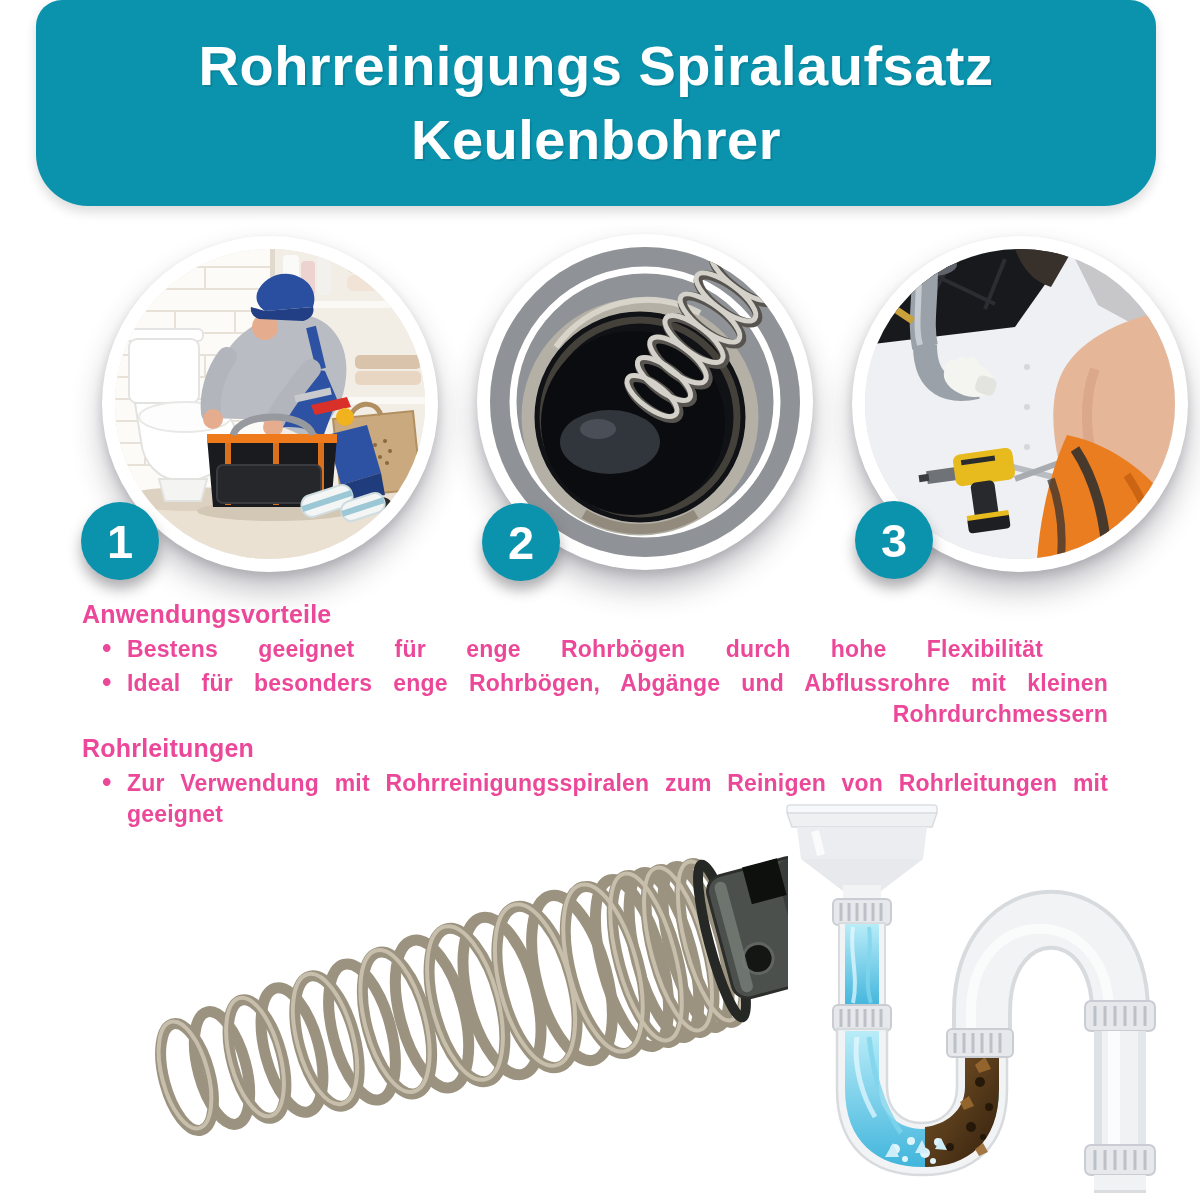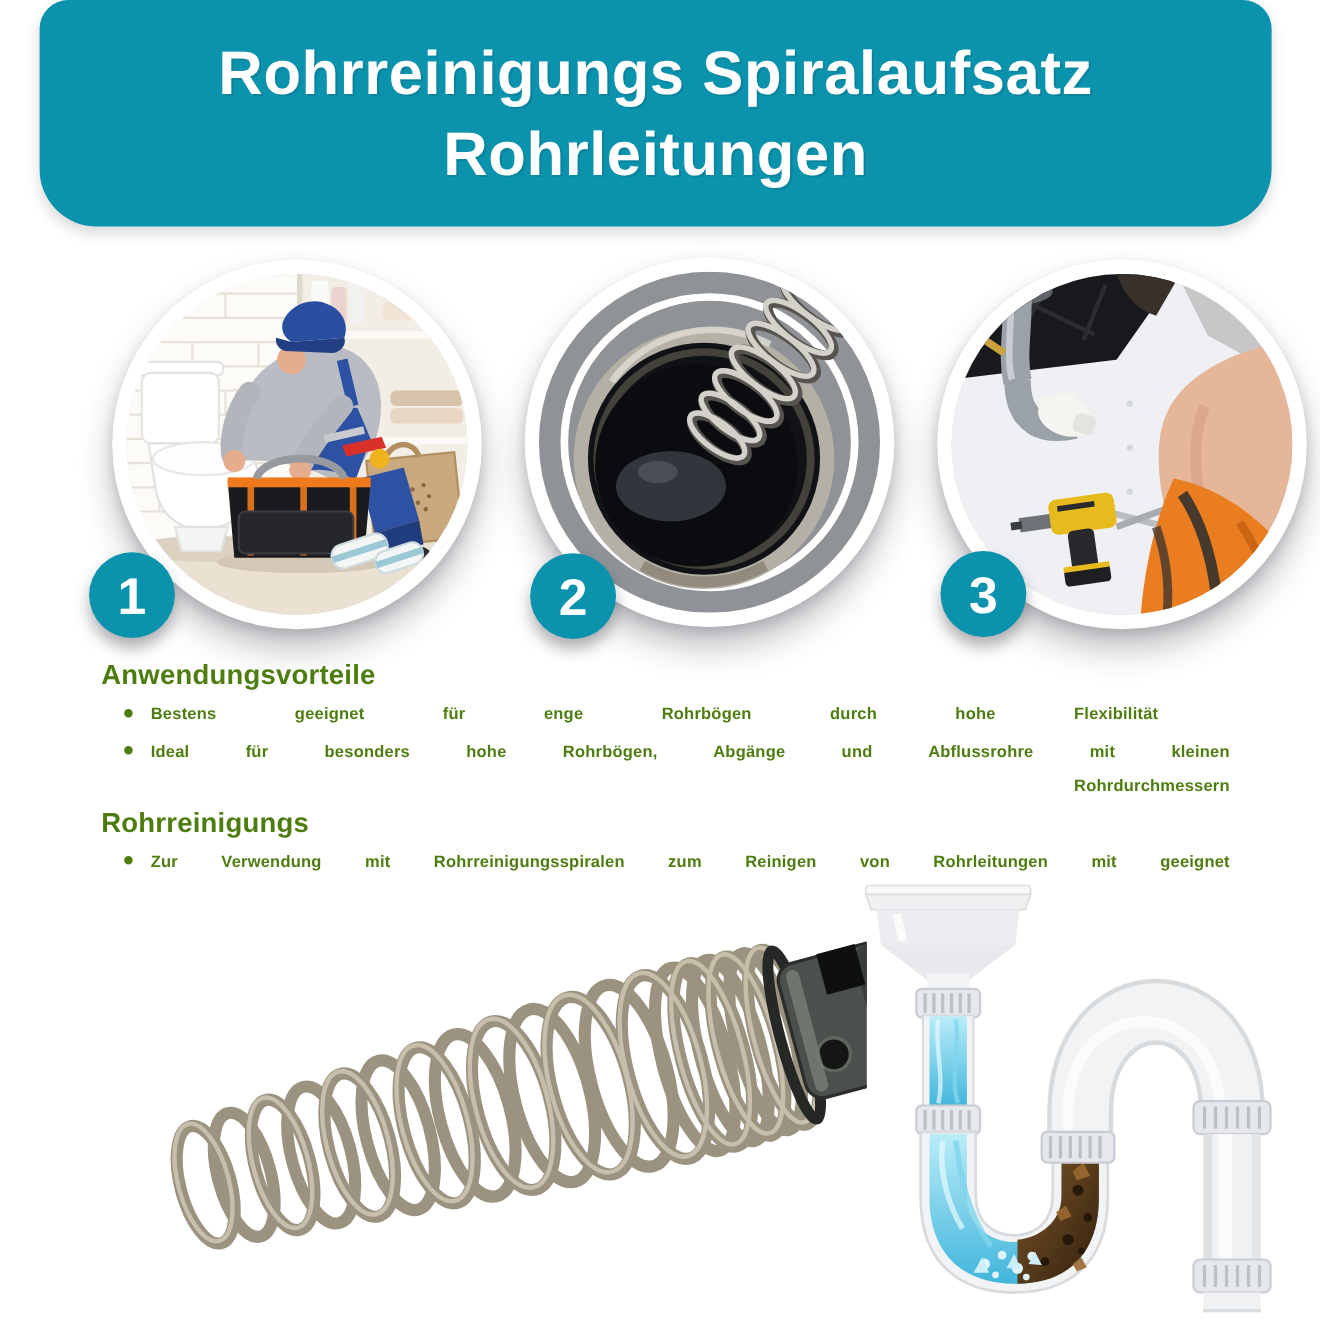--- a/index.html
+++ b/index.html
@@ -39,28 +39,28 @@
   .badge {
     position:absolute; width:78px; height:78px; border-radius:50%;
     background:#0b93ae; color:#ffffff; display:flex; align-items:center; justify-content:center;
     font-size:47px; font-weight:bold; box-shadow:0 9px 14px rgba(25,25,35,.35);
   }
   #badge1 { left:81px;  top:502px; }
   #badge2 { left:482px; top:503px; }
   #badge3 { left:855px; top:501px; }
 
   
-  .textblock { position:absolute; left:92px; width:1026px; color:#4d7c0f; }
+  .textblock { position:absolute; left:82px; width:1026px; color:#ec4899; }
   #sec1 { top:597px; }
   #sec2 { top:731px; }
   .h { margin:0; font-size:25px; font-weight:bold; line-height:34px; letter-spacing:.2px; }
   ul.bullets { list-style:none; margin:0; padding:0; }
   .bullets li {
     position:relative; padding-left:45px; margin-top:3px;
-    font-size:15px; font-weight:bold; line-height:31px; letter-spacing:.2px;
+    font-size:23px; font-weight:bold; line-height:31px; letter-spacing:.2px;
   }
   .bullets li::before {
     content:"\2022"; position:absolute; left:20px; top:-1px; font-size:27px;
   }
   .jl { text-align:justify; text-align-last:justify; }
   .b1w { width:916px; }
   .ll { text-align:right; word-spacing:9px; }
 
   
   .bimg { position:absolute; }
@@ -68,21 +68,21 @@
   #pipe-img   { left:775px; top:797px; width:420px; height:402px; }
   .bimg svg { display:block; width:100%; height:100%; }
 </style>
 </head>
 <body>
 
 <div class="page">
 
   <header class="banner">
     <div class="t">Rohrreinigungs Spiralaufsatz</div>
-    <div class="t">Rohrleitungen</div>
+    <div class="t">Keulenbohrer</div>
   </header>
 
   <figure class="photo-circle" id="circle1">
     <div class="ph">
       <svg viewBox="0 0 310 310" preserveAspectRatio="xMidYMid slice">
         <rect x="0" y="0" width="310" height="310" fill="#f7f4ef"></rect>
         <rect x="0" y="0" width="155" height="245" fill="#fcfbf7"></rect>
         <g stroke="#e7e1d7" stroke-width="2">
           <line x1="0" y1="18" x2="155" y2="18"></line>
             <line x1="0" y1="40" x2="155" y2="40"></line>
@@ -262,28 +262,28 @@
     <span>3</span>
   </div>
 
   <section class="textblock" id="sec1">
     <h2 class="h">Anwendungsvorteile</h2>
     <ul class="bullets">
       <li>
         <div class="jl b1w">Bestens geeignet für enge Rohrbögen durch hohe Flexibilität</div>
       </li>
       <li>
-        <div class="jl">Ideal für besonders hohe Rohrbögen, Abgänge und Abflussrohre mit kleinen</div>
+        <div class="jl">Ideal für besonders enge Rohrbögen, Abgänge und Abflussrohre mit kleinen</div>
         <div class="ll">Rohrdurchmessern</div>
       </li>
     </ul>
   </section>
 
   <section class="textblock" id="sec2">
-    <h2 class="h">Rohrreinigungs</h2>
+    <h2 class="h">Rohrleitungen</h2>
     <ul class="bullets">
       <li>
         <div class="jl">Zur Verwendung mit Rohrreinigungsspiralen zum Reinigen von Rohrleitungen mit geeignet</div>
       </li>
     </ul>
   </section>
 
   <div class="bimg" id="spiral-img">
     <svg viewBox="0 0 706 330">
       <g fill="none" stroke="#9b937f" stroke-width="11">

